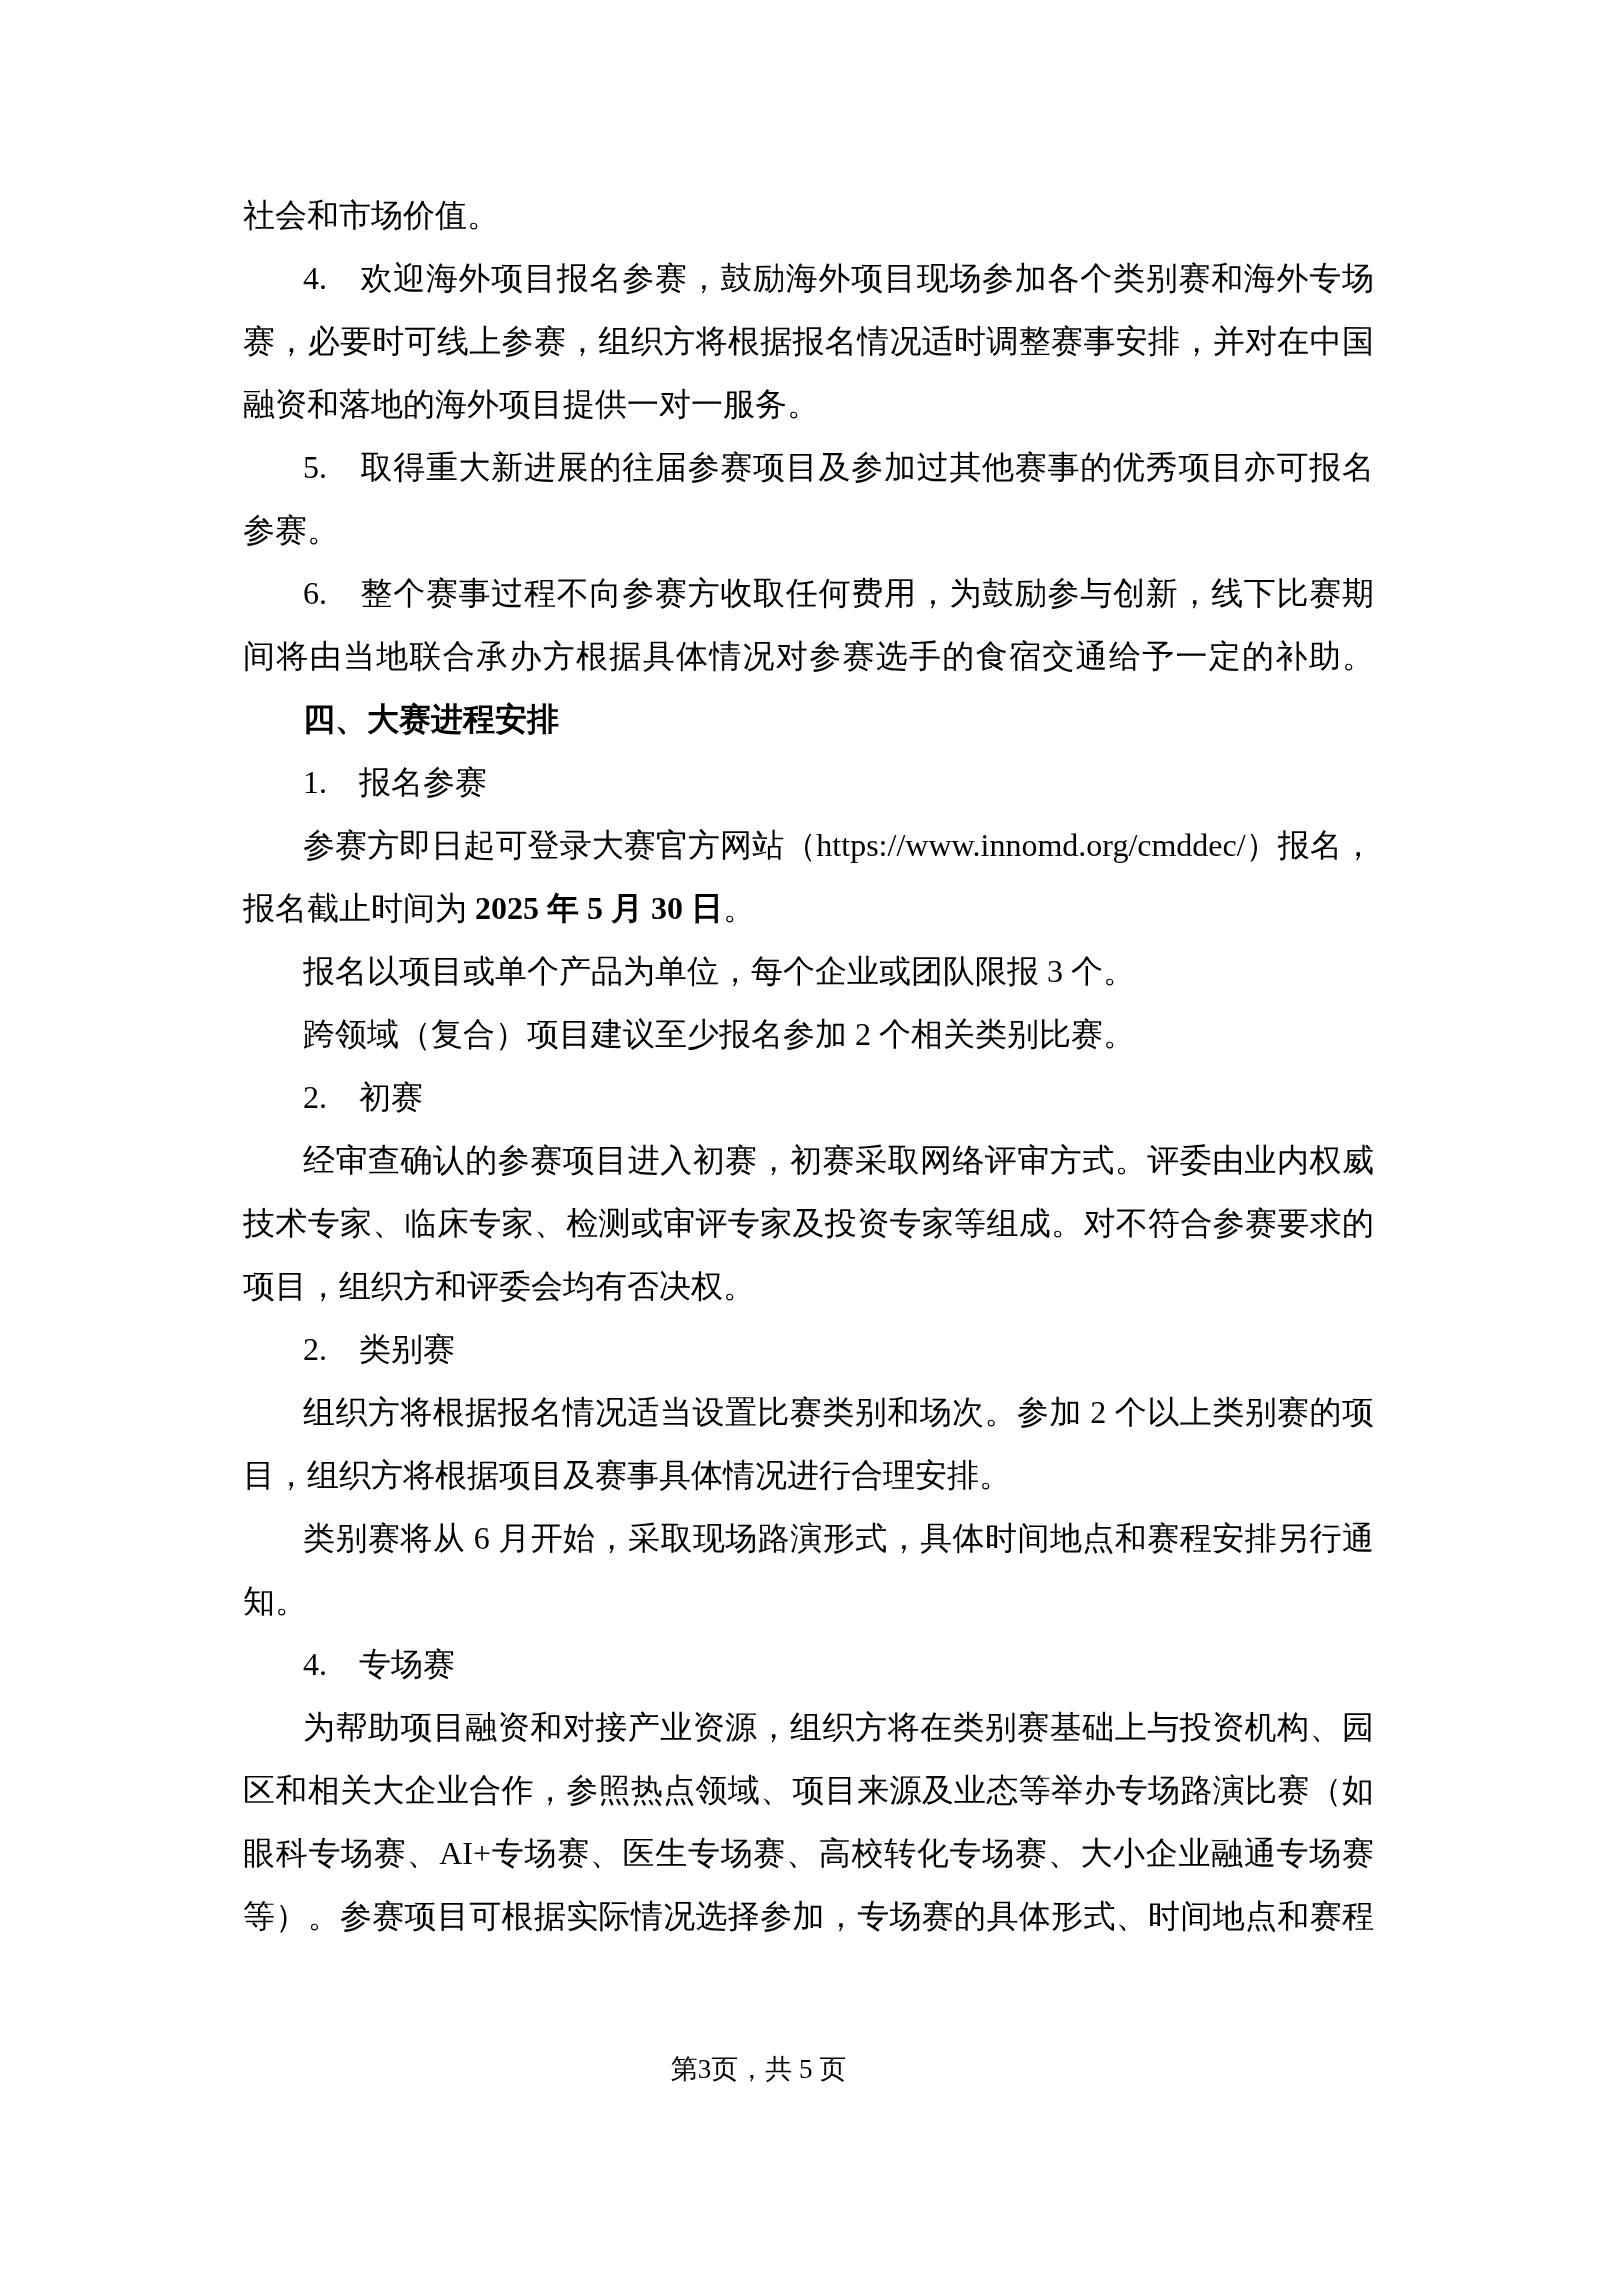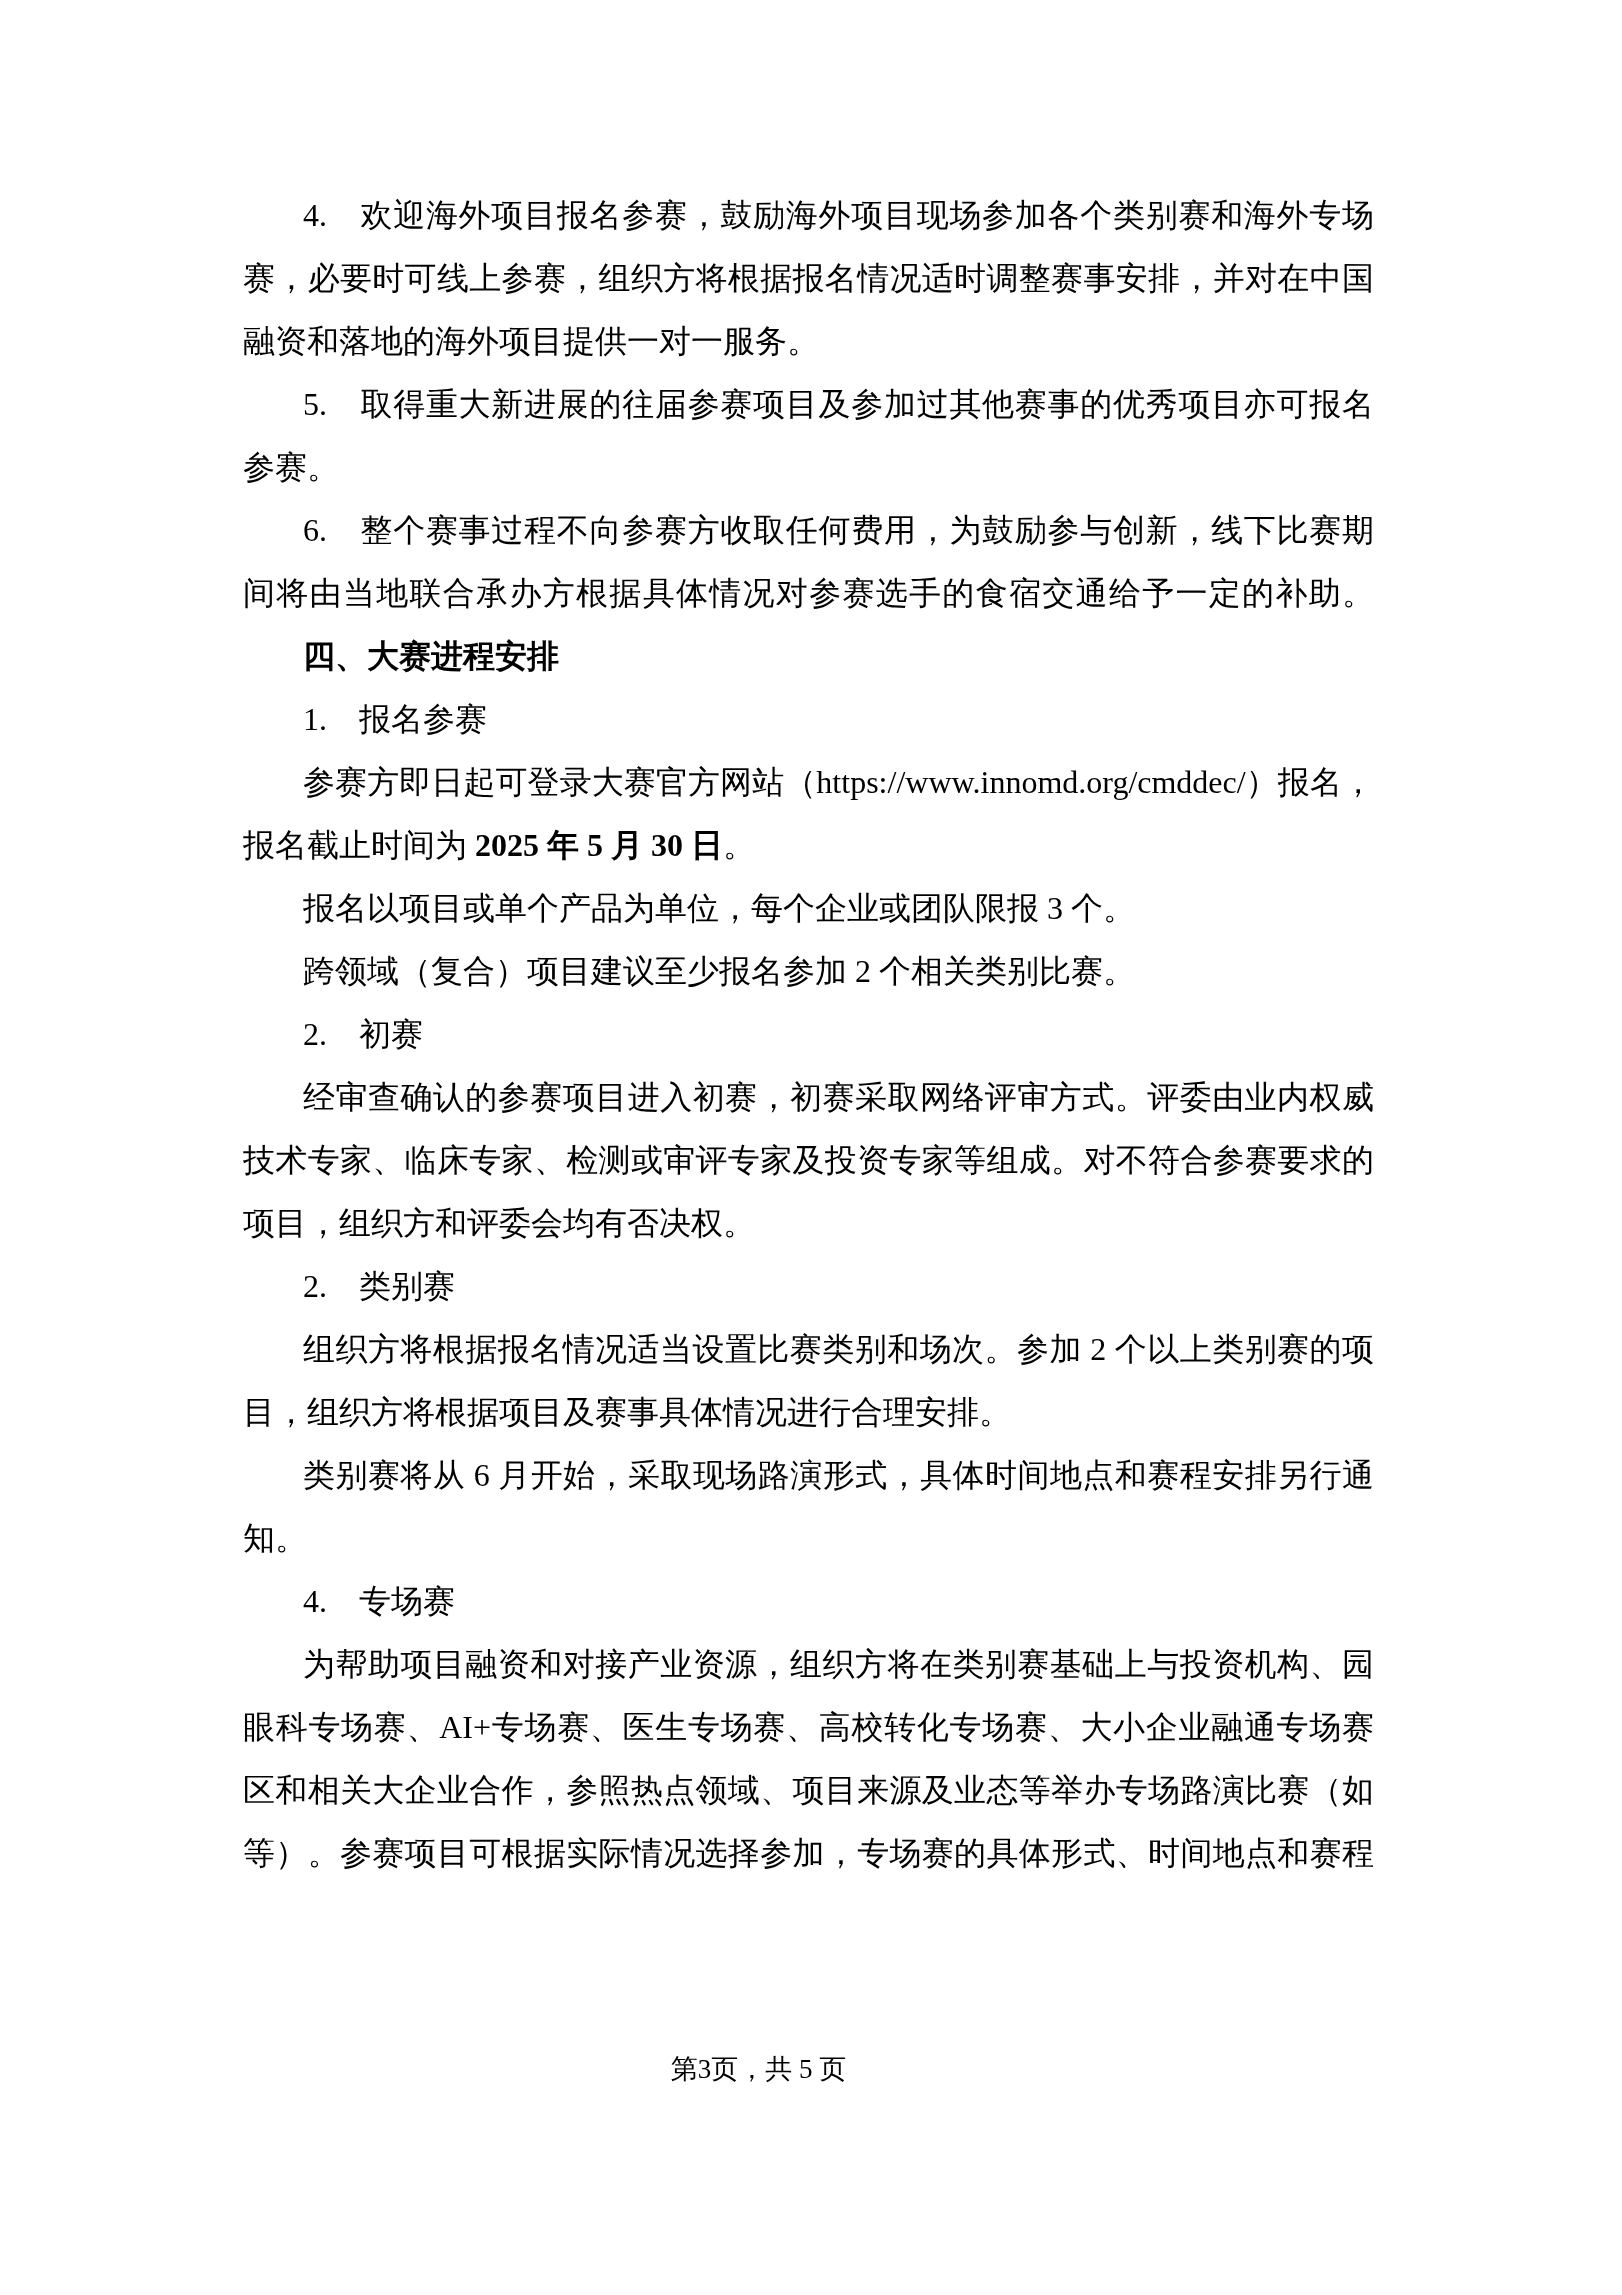--- a/index.html
+++ b/index.html
@@ -52,20 +52,21 @@
     font-size: 27px;
     line-height: 33px;
     margin-left: 8px;
   }
 </style>
 </head>
 <body>
 
 <div class="page">
   <div class="text-area" id="text-area">
+      <div class="line"><span class="seg">社会和市场价值。</span></div>
       <div class="line indent justify"><span class="seg">4.　欢迎海外项目报名参赛，鼓励海外项目现场参加各个类别赛和海外专场</span></div>
       <div class="line justify"><span class="seg">赛，必要时可线上参赛，组织方将根据报名情况适时调整赛事安排，并对在中国</span></div>
       <div class="line"><span class="seg">融资和落地的海外项目提供一对一服务。</span></div>
       <div class="line indent justify"><span class="seg">5.　取得重大新进展的往届参赛项目及参加过其他赛事的优秀项目亦可报名</span></div>
       <div class="line"><span class="seg">参赛。</span></div>
       <div class="line indent justify"><span class="seg">6.　整个赛事过程不向参赛方收取任何费用，为鼓励参与创新，线下比赛期</span></div>
       <div class="line justify"><span class="seg">间将由当地联合承办方根据具体情况对参赛选手的食宿交通给予一定的补助。</span></div>
       <div class="line indent heading"><span class="seg bold">四、大赛进程安排</span></div>
       <div class="line indent"><span class="seg">1.　报名参赛</span></div>
       <div class="line indent justify"><span class="seg">参赛方即日起可登录大赛官方网站（https://www.innomd.org/cmddec/）报名，</span></div>
@@ -76,19 +77,19 @@
       <div class="line indent justify"><span class="seg">经审查确认的参赛项目进入初赛，初赛采取网络评审方式。评委由业内权威</span></div>
       <div class="line justify"><span class="seg">技术专家、临床专家、检测或审评专家及投资专家等组成。对不符合参赛要求的</span></div>
       <div class="line"><span class="seg">项目，组织方和评委会均有否决权。</span></div>
       <div class="line indent"><span class="seg">2.　类别赛</span></div>
       <div class="line indent justify"><span class="seg">组织方将根据报名情况适当设置比赛类别和场次。参加 2 个以上类别赛的项</span></div>
       <div class="line"><span class="seg">目，组织方将根据项目及赛事具体情况进行合理安排。</span></div>
       <div class="line indent justify"><span class="seg">类别赛将从 6 月开始，采取现场路演形式，具体时间地点和赛程安排另行通</span></div>
       <div class="line"><span class="seg">知。</span></div>
       <div class="line indent"><span class="seg">4.　专场赛</span></div>
       <div class="line indent justify"><span class="seg">为帮助项目融资和对接产业资源，组织方将在类别赛基础上与投资机构、园</span></div>
+      <div class="line justify"><span class="seg">区和相关大企业合作，参照热点领域、项目来源及业态等举办专场路演比赛（如</span></div>
       <div class="line justify"><span class="seg">眼科专场赛、AI+专场赛、医生专场赛、高校转化专场赛、大小企业融通专场赛</span></div>
-      <div class="line justify"><span class="seg">区和相关大企业合作，参照热点领域、项目来源及业态等举办专场路演比赛（如</span></div>
       <div class="line justify"><span class="seg">等）。参赛项目可根据实际情况选择参加，专场赛的具体形式、时间地点和赛程</span></div>
     </div>
   <div class="footer">第3页，共 5 页</div>
 </div>
 
 
 </body></html>

